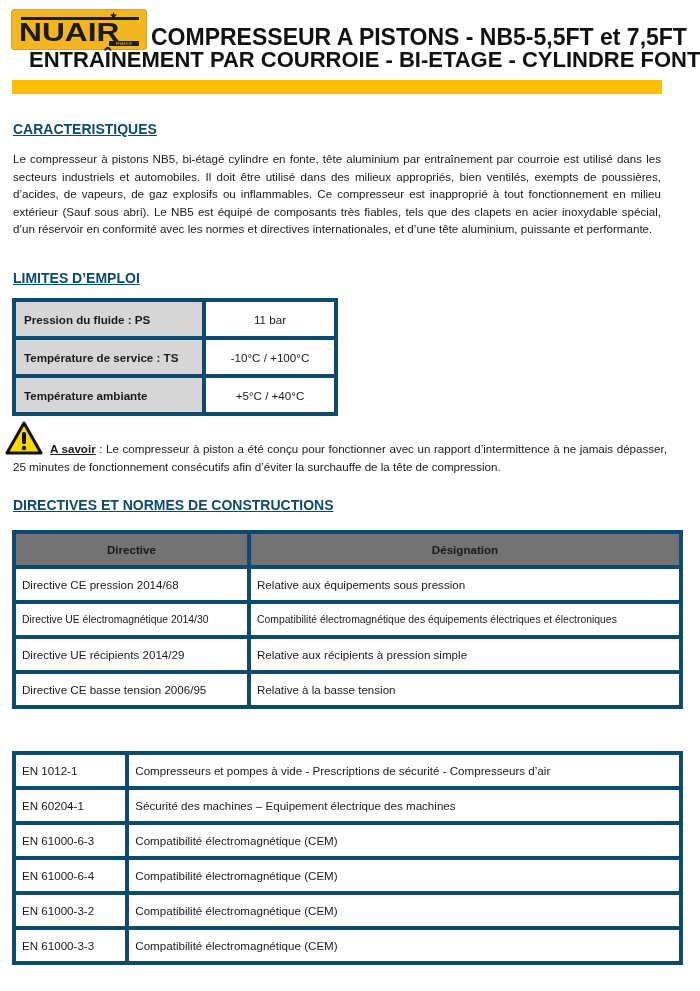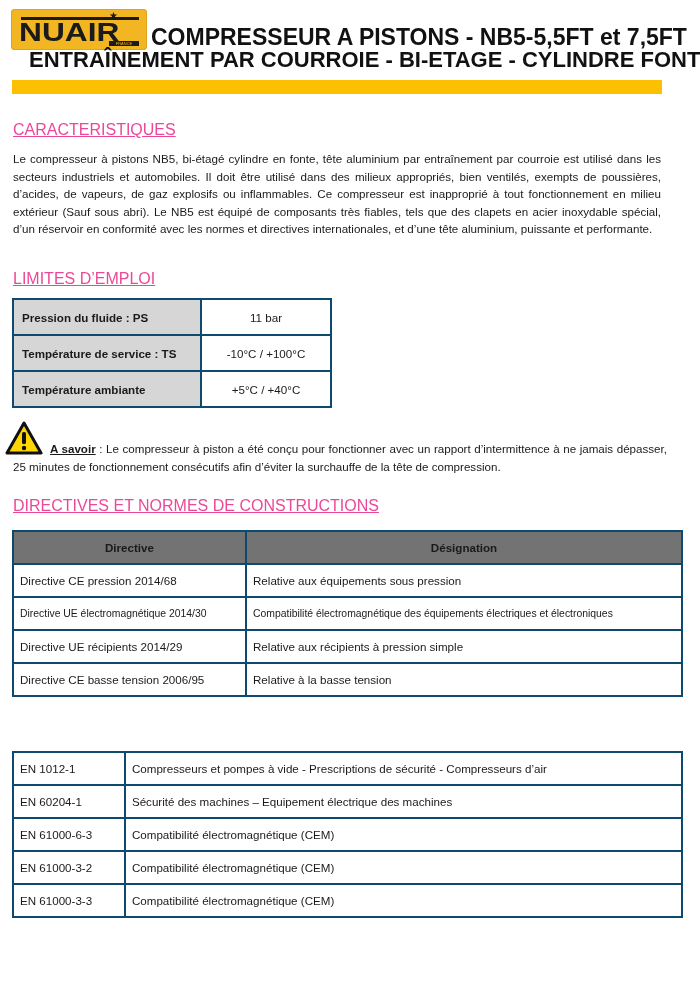--- a/index.html
+++ b/index.html
@@ -14,28 +14,28 @@
   .logo .star { position: absolute; left: 98px; top: 2px; font-size: 10px; line-height: 10px; color: #1b1b1b; }
   .logo .brand { position: absolute; left: 8px; top: 10px; font-size: 26px; line-height: 26px; font-weight: bold;
                  color: #1b1b1b; letter-spacing: 0px; transform: scaleX(1.22); transform-origin: left top; }
   .logo .tag { position: absolute; right: 8px; bottom: 4px; width: 30px; height: 5px; background: #1b1b1b;
                color: #f3b623; font-size: 4px; line-height: 5px; text-align: center; }
   .title1 { left: 151px; top: 24px; font-size: 23px; font-weight: bold; white-space: nowrap; color: #111; }
   .title2 { left: 29px; top: 47px; font-size: 22px; font-weight: bold; white-space: nowrap; color: #111; }
   .yellow-rule { left: 12px; top: 80px; width: 650px; height: 14px; background: #fdc000; }
 
   
-  .h2 { font-size: 16px; font-weight: normal; text-decoration: underline; white-space: nowrap; color: #ec4899; }
+  .h2 { font-size: 14px; font-weight: bold; text-decoration: underline; white-space: nowrap; color: #0c4a6e; }
 
   
   .para { left: 13px; top: 150px; width: 648px; font-size: 11.6px; line-height: 17.6px; text-align: justify; color: #1a1a1a; }
 
   
   table { border-collapse: collapse; position: absolute; font-size: 11.6px; color: #1a1a1a; }
-  td, th { border: 2px solid #0c4a6e; padding: 0 6px; }
+  td, th { border: 4px solid #0c4a6e; padding: 0 6px; }
   .limits td { height: 34px; }
   .limits td.lbl { background: #d6d6d6; font-weight: bold; width: 172px; padding-left: 8px; }
   .limits td.val { text-align: center; width: 116px; }
 
   .dir th, .norm th { background: #737373; font-weight: bold; height: 31px; text-align: center; }
   .dir td, .norm td { height: 31px; }
   .small { font-size: 10.4px; }
 
   
   .warn-icon { left: 5px; top: 421px; width: 38px; height: 34px; }
@@ -117,20 +117,24 @@
   </tr>
   <tr>
     <td>EN 60204-1</td>
     <td>Sécurité des machines – Equipement électrique des machines</td>
   </tr>
   <tr>
     <td>EN 61000-6-3</td>
     <td>Compatibilité électromagnétique (CEM)</td>
   </tr>
   <tr>
+    <td>EN 61000-6-4</td>
+    <td>Compatibilité électromagnétique (CEM)</td>
+  </tr>
+  <tr>
     <td>EN 61000-3-2</td>
     <td>Compatibilité électromagnétique (CEM)</td>
   </tr>
   <tr>
     <td>EN 61000-3-3</td>
     <td>Compatibilité électromagnétique (CEM)</td>
   </tr>
 </tbody>
   </table>
 

